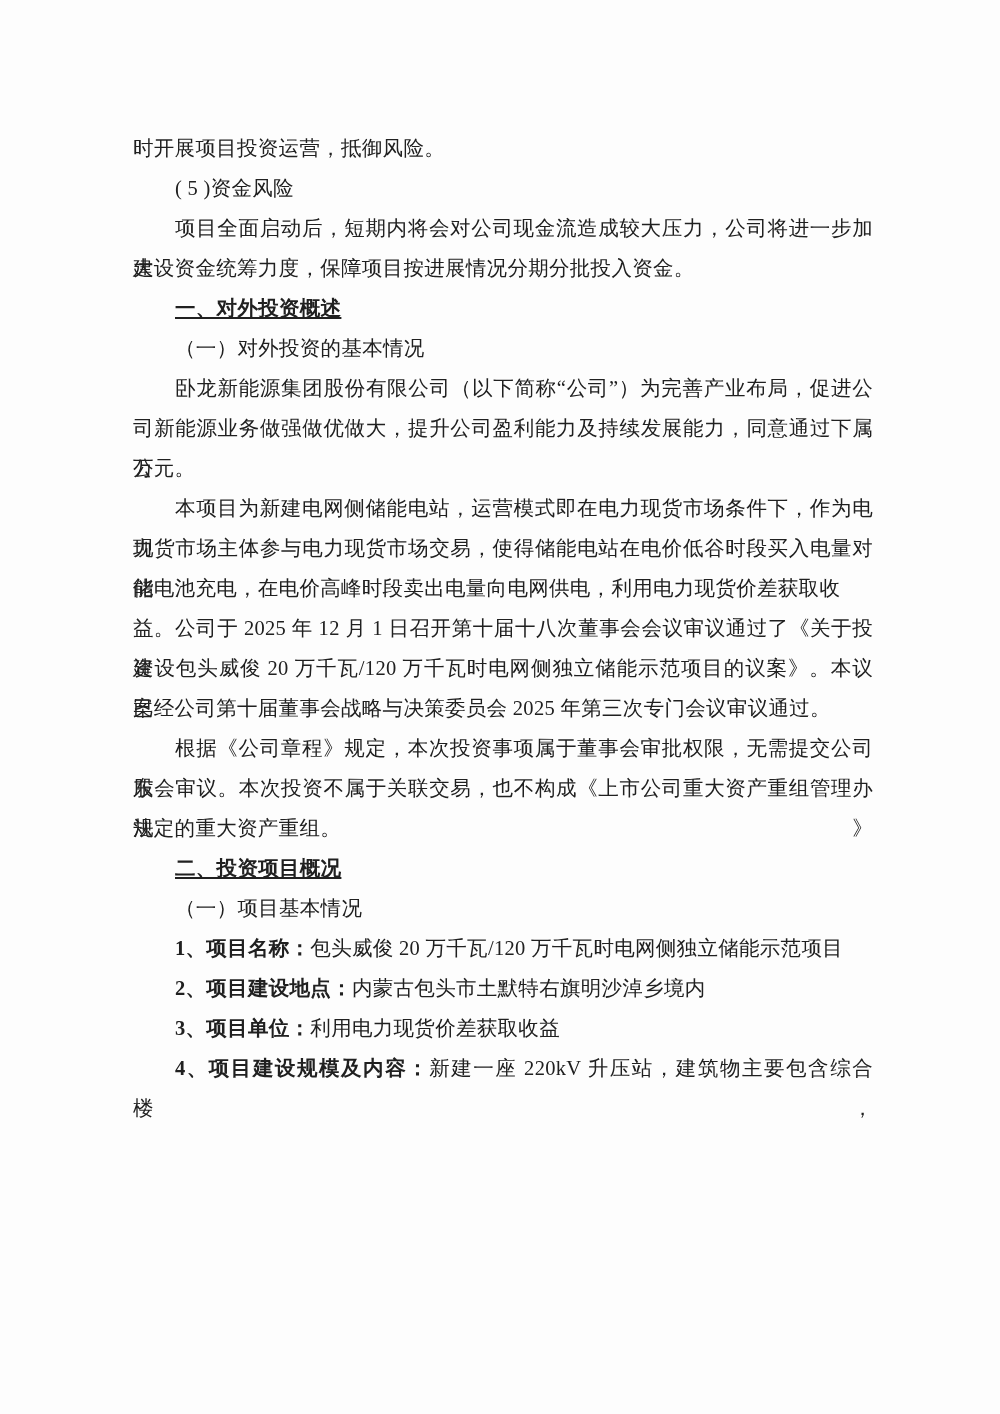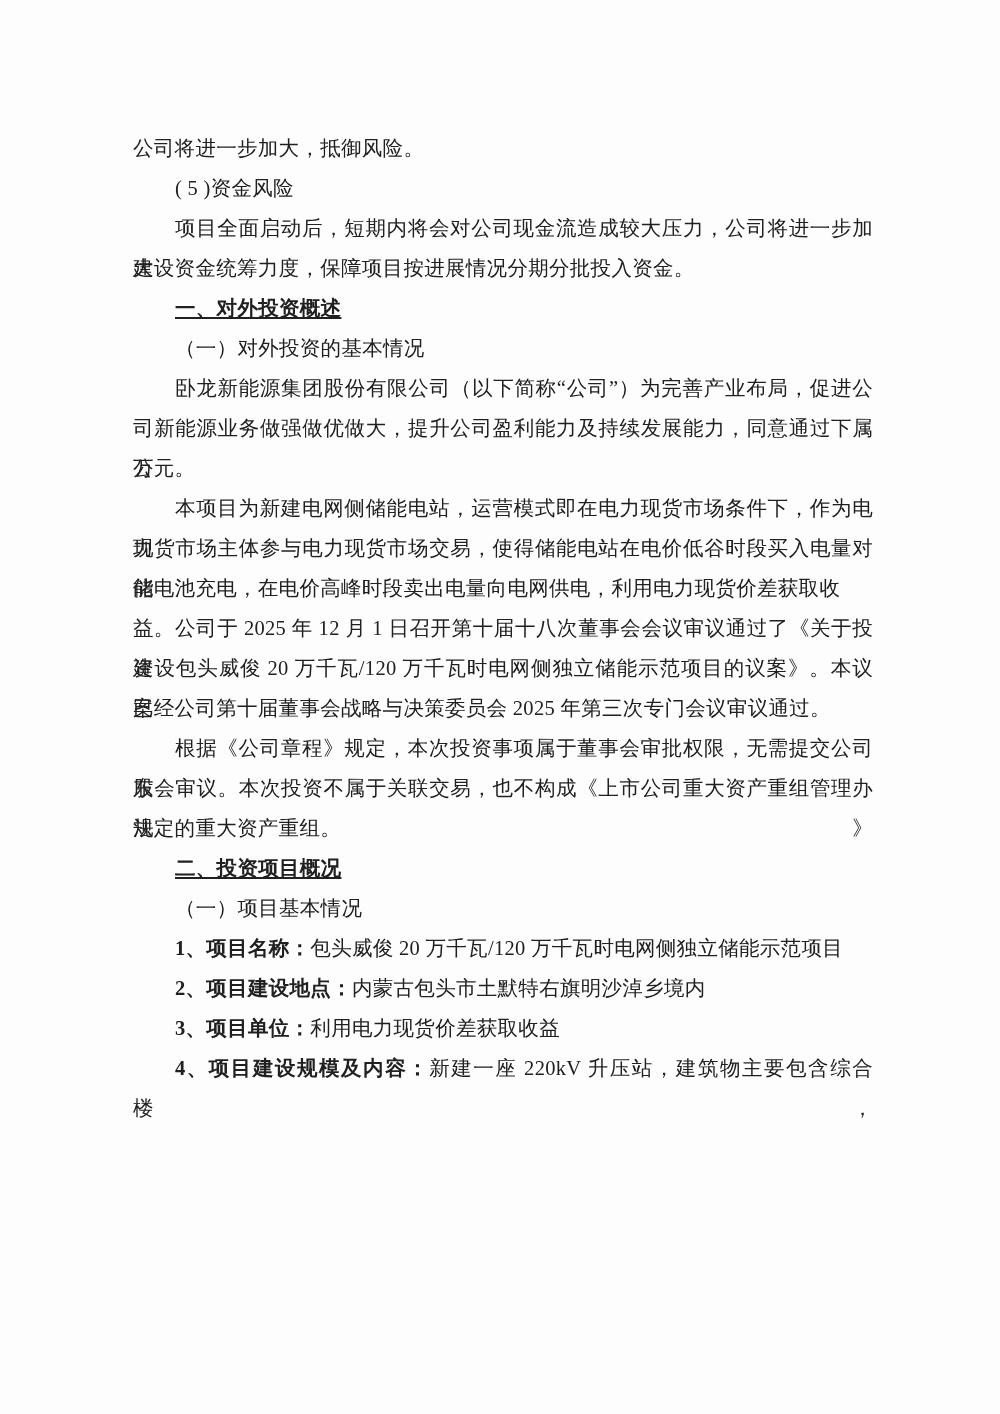--- a/index.html
+++ b/index.html
@@ -33,21 +33,21 @@
     font-family:"Liberation Sans","DejaVu Sans",sans-serif;
     text-decoration:underline;
   }
   .b{font-weight:700;}
 </style>
 </head>
 <body>
 
 <div class="page" style="background: rgb(253, 253, 253); color: rgb(32, 32, 32);">
   <div class="doc" id="doc-body">
-      <div class="line"><span>公司将进一步加大，抵御风险。</span></div>
+      <div class="line"><span>时开展项目投资运营，抵御风险。</span></div>
       <div class="line indent"><span>( 5 )资金风险</span></div>
       <div class="line indent fill"><span>项目全面启动后，短期内将会对公司现金流造成较大压力，公司将进一步加大</span></div>
       <div class="line"><span>建设资金统筹力度，保障项目按进展情况分期分批投入资金。</span></div>
       <div class="line indent heading"><span class="b">一、对外投资概述</span></div>
       <div class="line indent"><span>（一）对外投资的基本情况</span></div>
       <div class="line indent fill"><span>卧龙新能源集团股份有限公司（以下简称“公司”）为完善产业布局，促进公</span></div>
       <div class="line fill"><span>司新能源业务做强做优做大，提升公司盈利能力及持续发展能力，同意通过下属公</span></div>
       <div class="line"><span>万元。</span></div>
       <div class="line indent fill"><span>本项目为新建电网侧储能电站，运营模式即在电力现货市场条件下，作为电力</span></div>
       <div class="line fill"><span>现货市场主体参与电力现货市场交易，使得储能电站在电价低谷时段买入电量对储</span></div>

